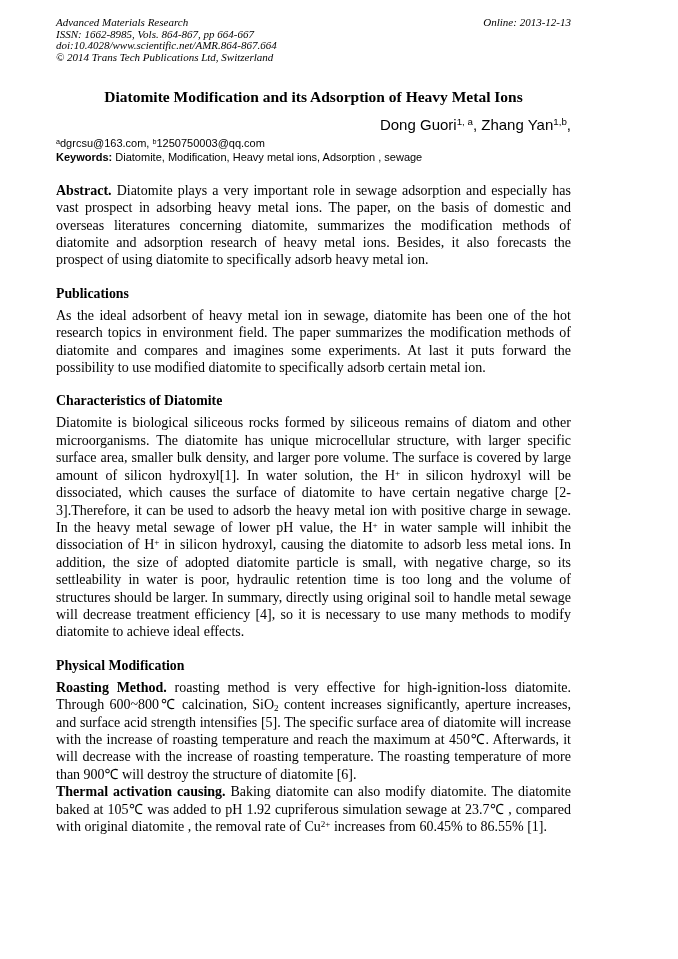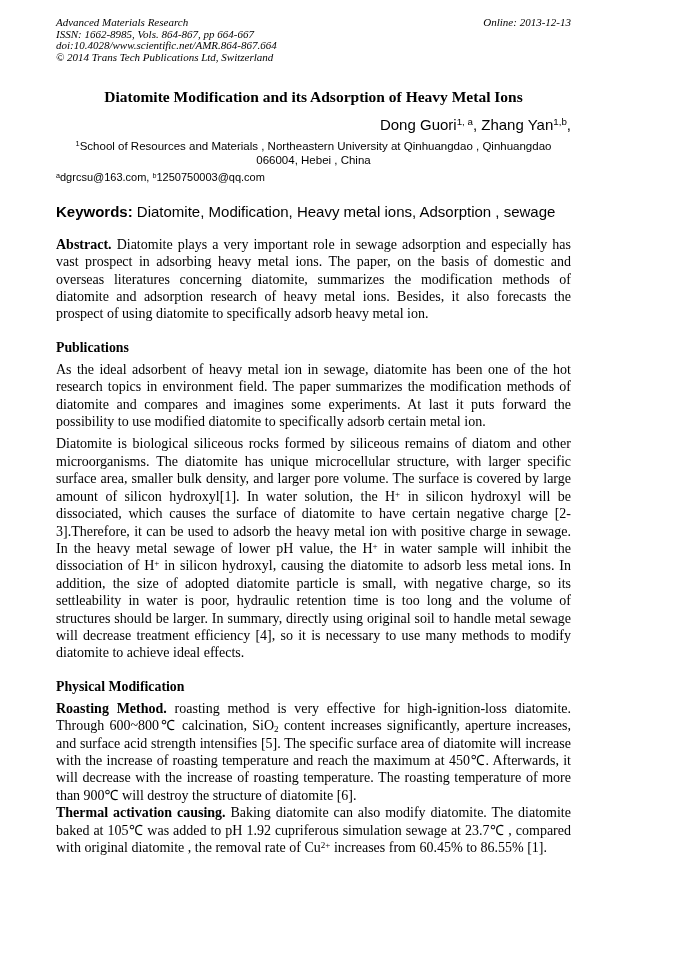--- a/index.html
+++ b/index.html
@@ -51,23 +51,23 @@
     line-height: 14.5px;
   }
   .emails {
     margin-top: 2px;
     text-align: left;
     font-family: "Liberation Sans", "DejaVu Sans", sans-serif;
     font-size: 11px;
     line-height: 14px;
   }
   .keywords {
-    margin-top: 20px;
+    margin-top: 0;
     font-family: "Liberation Sans", "DejaVu Sans", sans-serif;
-    font-size: 15px;
+    font-size: 11px;
     line-height: 15px;
   }
 
   
   .body-par {
     font-family: Liberation Serif, serif;
     font-size: 14px;
     line-height: 17.4px;
     text-align: justify;
     margin: 0;
@@ -110,31 +110,31 @@
       <div>doi:10.4028/www.scientific.net/AMR.864-867.664</div>
       <div>© 2014 Trans Tech Publications Ltd, Switzerland</div>
     </div>
     <div class="header-right">Online: 2013-12-13</div>
   </div>
 
   <h1 class="title">Diatomite Modification and its Adsorption of Heavy Metal Ions</h1>
 
   <div class="authors">Dong Guori<sup>1, a</sup>,  Zhang Yan<sup>1,b</sup>,</div>
 
-  <div class="affiliation"><sup>1</sup>School of Resources and Materials , Northeastern University at Qinhuangdao , Qinhuangdao 066004, Hebei , China</div>
 
   <div class="emails"><sup>a</sup>dgrcsu@163.com, <sup>b</sup>1250750003@qq.com</div>
 
   <div class="keywords"><b>Keywords:</b> Diatomite, Modification,  Heavy metal ions, Adsorption , sewage</div>
 
   <p class="body-par abstract"><b>Abstract.</b>  Diatomite plays a very important role in sewage adsorption and especially has vast prospect in adsorbing heavy metal ions. The paper, on the basis of domestic and overseas literatures concerning diatomite, summarizes the modification methods of diatomite and adsorption research of heavy metal ions. Besides, it also forecasts the prospect of using diatomite to specifically adsorb heavy metal ion.</p>
 
   <h2 class="section-heading">Publications</h2>
   <p class="body-par section-par">As the ideal adsorbent of heavy metal ion in sewage, diatomite has been one of the hot research topics in environment field. The paper summarizes the modification methods of diatomite and compares and imagines some experiments. At last it puts forward the possibility to use modified diatomite to specifically adsorb certain metal ion.</p>
 
+  <h2 class="section-heading">Characteristics of Diatomite</h2>
   <p class="body-par section-par">Diatomite is biological siliceous rocks formed by siliceous remains of diatom and other microorganisms. The diatomite has unique microcellular structure, with larger specific surface area, smaller bulk density, and larger pore volume. The surface is covered by large amount of silicon hydroxyl[1]. In water solution, the H<sup>+</sup> in silicon hydroxyl will be dissociated, which causes the surface of diatomite to have certain negative charge [2-3].Therefore, it can be used to adsorb the heavy metal ion with positive charge in sewage. In the heavy metal sewage of lower pH value, the H<sup>+</sup> in water sample will inhibit the dissociation of H<sup>+</sup> in silicon hydroxyl, causing the diatomite to adsorb less metal ions. In addition, the size of adopted diatomite particle is small, with negative charge, so its settleability in water is poor, hydraulic retention time is too long and the volume of structures should be larger. In summary, directly using original soil to handle metal sewage will decrease treatment efficiency [4], so it is necessary to use many methods to modify diatomite to achieve ideal effects.</p>
 
 
   <h2 class="section-heading">Physical Modification</h2>
   <p class="body-par section-par"><b>Roasting Method.</b> roasting method is very effective for high-ignition-loss diatomite. Through 600~800℃ calcination, SiO<sub>2</sub> content increases significantly, aperture increases, and surface acid strength intensifies [5]. The specific surface area of diatomite will increase with the increase of roasting temperature and reach the maximum at 450℃. Afterwards, it will decrease with the increase of roasting temperature. The roasting temperature of more than 900℃ will destroy the structure of diatomite [6].</p>
   <p class="body-par tight"><b>Thermal activation causing.</b> Baking diatomite can also modify diatomite. The diatomite baked  at 105℃ was added to pH 1.92 cupriferous simulation sewage at 23.7℃ , compared with original diatomite , the removal rate of Cu<sup>2+</sup> increases from 60.45% to 86.55% [1].</p>
 
 </div>
 
 </body></html>

